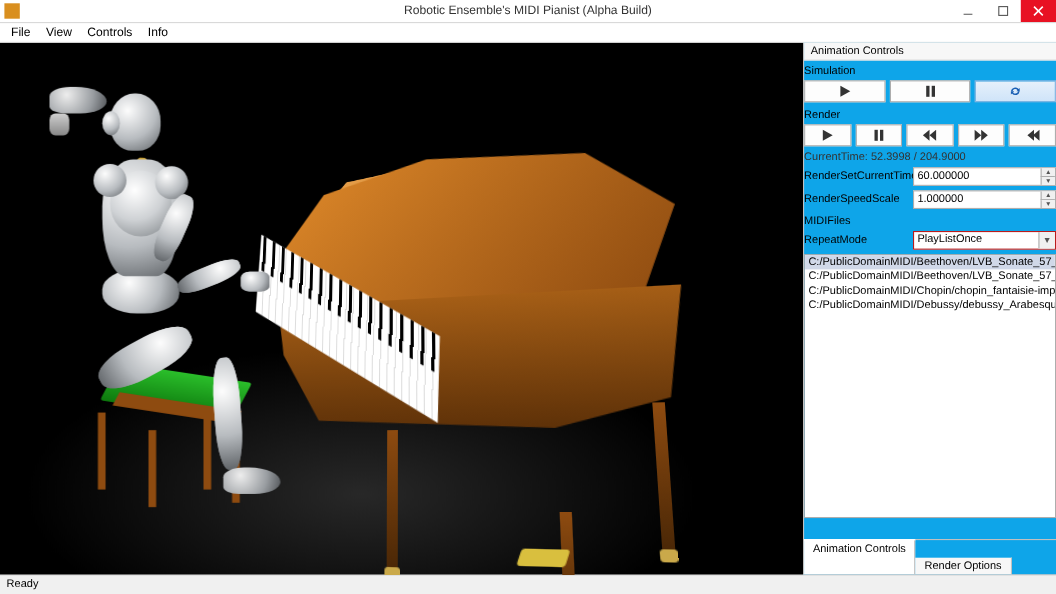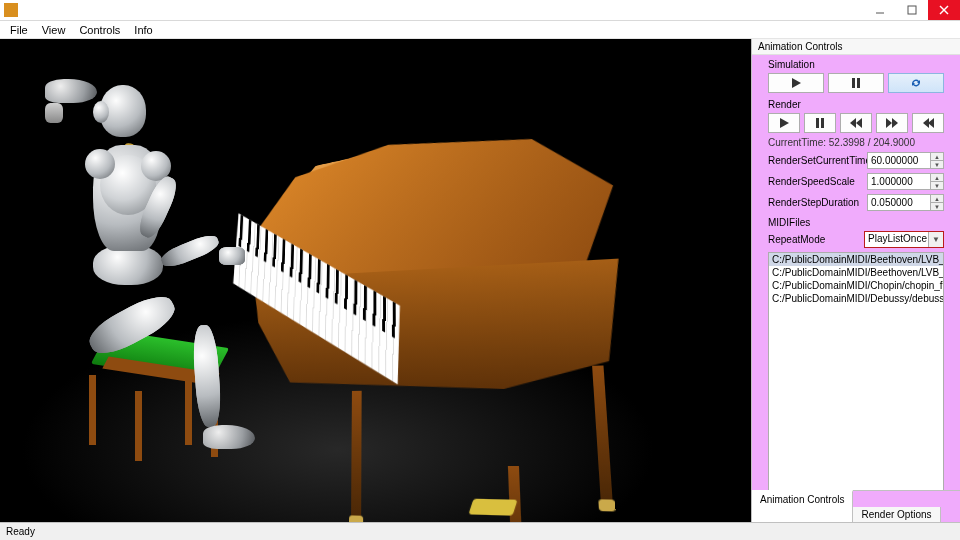--- a/index.html
+++ b/index.html
@@ -10,23 +10,23 @@
   .titlebar .title { position:absolute; left:0; right:0; text-align:center; font-size: 11px; color:#333; pointer-events:none; }
   .winbtns { margin-left:auto; display:flex; height:100%; }
   .winbtn { width:32px; height:100%; display:flex; align-items:center; justify-content:center; font-size:11px; color:#555; }
   .winbtn.close { background:#e81123; color:#fff; }
   
   .menubar { height: 18px; background:#fff; display:flex; align-items:center; padding: 0 4px; border-bottom:1px solid #e5e5e5; gap:2px; }
   .menubar .mitem { padding: 1px 6px; font-size:11px;text-align:right; }
   
   .mainrow { display:flex; height: calc(540px - 21px - 18px - 18px); }
   .viewport { flex:1; background:#000; position:relative; overflow:hidden; }
-  .sidepanel { width:209px; background:#f0abfc; border-left:1px solid #c0c0c0; display:flex; flex-direction:column; }
+  .sidepanel { width:230px; background:#0ea5e9; border-left:1px solid #c0c0c0; display:flex; flex-direction:column; }
   .panelhdr { background:#f7f7f7; border-bottom:1px solid #e0e0e0; padding:2px 6px; font-size:10px; }
-  .panelbody { flex:1; overflow:auto; padding:4px 16px; }
+  .panelbody { flex:1; overflow:auto; padding:4px 0; }
   .group { margin-bottom:6px; }
   .grouptitle { font-size:10px; margin-bottom:3px; }
   .btnrow { display:flex; gap:4px; margin-bottom:4px; }
   .btn { flex:1; height:20px; background:#fdfdfd; border:1px solid #adadad; display:flex; align-items:center; justify-content:center; font-size:10px; border-radius:0; }
   .btn.sync { background: linear-gradient(#e6f0fb,#cfe4f9); border-color:#8cb6e0; }
   .progress { font-size:10px; color:#333; margin-bottom:4px; }
   .twocol { display:flex; align-items:center; margin-bottom:4px; gap:4px; }
   .twocol .lbl { width:95px; font-size:10px; }
   .spinwrap { flex:1; position:relative; }
   .spin { width:100%; height:17px; border:1px solid #adadad; padding:1px 16px 1px 3px; font-size:10px; background:#fff; }
@@ -102,20 +102,21 @@
   .foot.l{ left:138px; top:330px;} .foot.r{ left:158px; top:346px;}
   .spine{ position:absolute; left:74px; top:64px; width:10px; height:110px; background:repeating-linear-gradient(#caa23a 0 4px,#6b5410 4px 6px); border-radius:4px; transform:rotate(6deg);}
   
   svg{display:block;}
 </style>
 </head>
 <body>
 
 <div class="titlebar">
   <span class="appicon"></span>
+  <span class="title">Robotic Ensemble's MIDI Pianist (Alpha Build)</span>
   <div class="winbtns">
     <div class="winbtn">
       <svg width="10" height="10">
           <line x1="1" y1="8" x2="9" y2="8" stroke="#555" stroke-width="1"></line>
         </svg>
     </div>
     <div class="winbtn">
       <svg width="10" height="10">
           <rect x="1" y="1" width="8" height="8" fill="none" stroke="#555" stroke-width="1"></rect>
         </svg>
@@ -265,30 +266,20 @@
         <div class="twocol">
           <div class="lbl">RenderSpeedScale</div>
           <div class="spinwrap">
             <input class="spin" value="1.000000" style="">
             <div class="spinbtns">
                 <div>▲</div>
                 <div>▼</div>
               </div>
           </div>
         </div>
-        <div class="twocol">
-          <div class="lbl">RenderStepDuration</div>
-          <div class="spinwrap">
-            <input class="spin" value="0.050000" style="">
-            <div class="spinbtns">
-                <div>▲</div>
-                <div>▼</div>
-              </div>
-          </div>
-        </div>
       </div>
 
       <div class="group">
         <div class="grouptitle">MIDIFiles</div>
         <div class="twocol">
           <div class="lbl">RepeatMode</div>
           <div class="selectwrap">
             <div class="selectbox">PlayListOnce</div>
             <div class="selectarrow">▼</div>
           </div>

